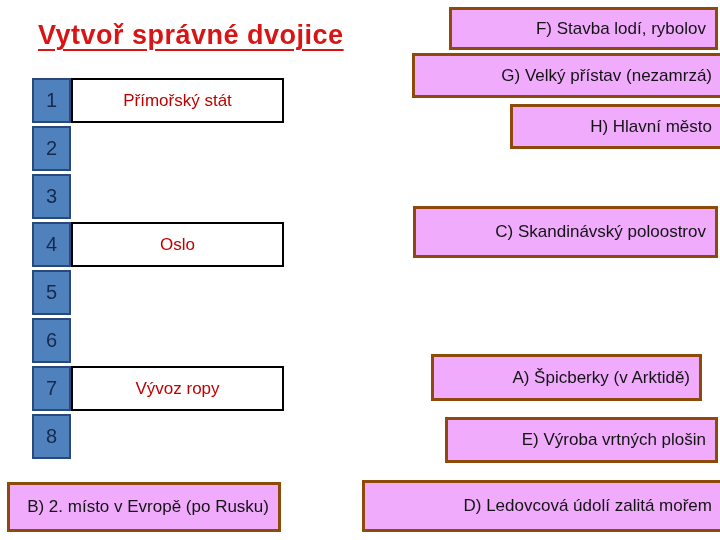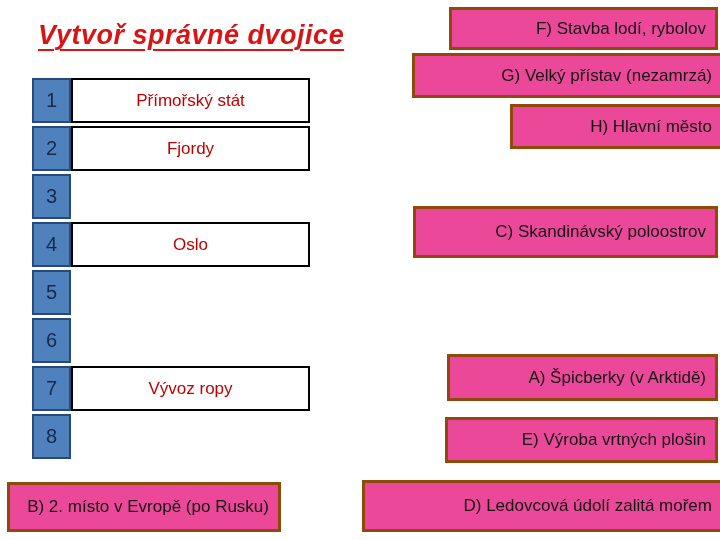--- a/index.html
+++ b/index.html
@@ -9,21 +9,20 @@
     overflow: hidden;
     background: #ffffff;
     font-family: "Liberation Sans", "DejaVu Sans", sans-serif;
   }
 
   
   .title {
     position: absolute;
     left: 38px; top: 20px;
     font-size: 27px;
-    font-style: italic;
     font-weight: 700;
     color: #d91414;
     text-decoration: underline;
     text-decoration-thickness: 2px;
     text-underline-offset: 5px;
     letter-spacing: 0.5px;
     white-space: nowrap;
   }
 
   
@@ -38,64 +37,63 @@
   .num-cell {
     width: 39px; height: 45px;
     box-sizing: border-box;
     background: #4f81bd;
     border: 2px solid #28497a;
     color: #152a4e;
     font-size: 20px;
     display: flex; align-items: center; justify-content: center;
   }
   .label-cell {
-    width: 239px; height: 45px;
+    width: 213px; height: 45px;
     box-sizing: border-box;
     background: #ffffff;
     border: 2px solid #000000;
     color: #c00000;
     font-size: 17px;
     display: flex; align-items: center; justify-content: center;
     white-space: nowrap;
   }
 
   
   .answer-box {
     position: absolute;
     box-sizing: border-box;
-    background: #ec4899;
+    background: #f0abfc;
     border: 3px solid #8e4a0b;
     color: #141414;
     font-size: 17px;
     display: flex; align-items: center; justify-content: flex-end;
     padding-right: 9px;
     white-space: nowrap;
   }
   .box-f { left: 449px; top: 7px;   width: 269px; height: 43px; }
   .box-g { left: 412px; top: 53px;  width: 312px; height: 45px; }
   .box-h { left: 510px; top: 104px; width: 214px; height: 45px; }
   .box-c { left: 413px; top: 206px; width: 305px; height: 52px; }
-  .box-a { left: 447px; top: 354px; width: 271px; height: 47px; }
+  .box-a { left: 431px; top: 354px; width: 271px; height: 47px; }
   .box-e { left: 445px; top: 417px; width: 273px; height: 46px; }
   .box-b { left: 7px;   top: 482px; width: 274px; height: 50px; }
   .box-d { left: 362px; top: 480px; width: 362px; height: 52px; }
 </style>
 </head>
 <body>
 
 <div class="title">Vytvoř správné dvojice</div>
 
 <div class="match-table">
   <div class="match-row">
     <div class="num-cell">1</div>
     <div class="label-cell">Přímořský stát</div>
   </div>
   <div class="match-row">
     <div class="num-cell">2</div>
-    <div class="label-cell">Fjordy</div>
   </div>
   <div class="match-row">
     <div class="num-cell">3</div>
   </div>
   <div class="match-row">
     <div class="num-cell">4</div>
     <div class="label-cell">Oslo</div>
   </div>
   <div class="match-row">
     <div class="num-cell">5</div>

